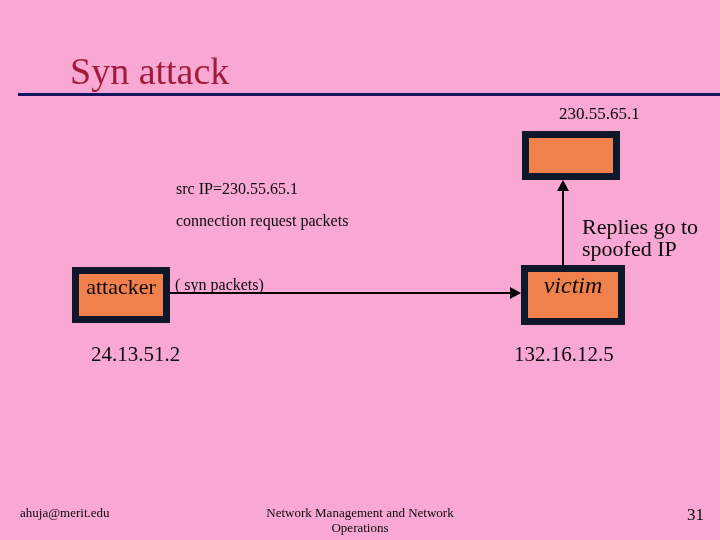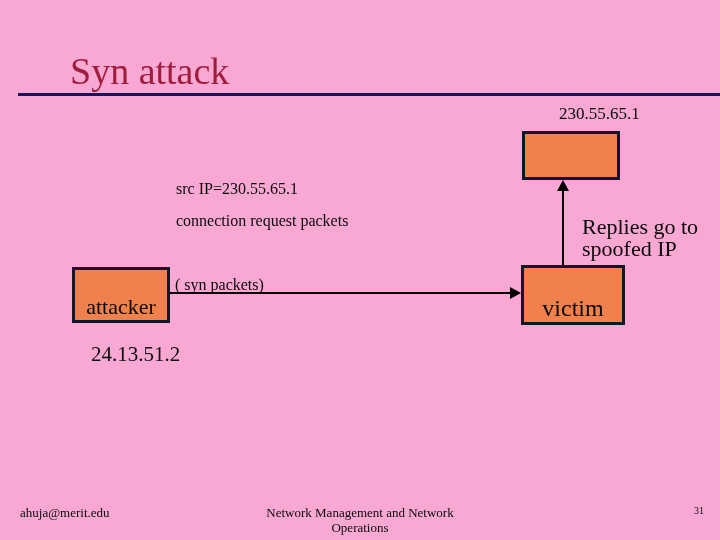--- a/index.html
+++ b/index.html
@@ -24,27 +24,27 @@
     background:var(--rule,#14145E);
   }
 
   .toplabel{
     position:absolute;left:523px;top:104px;
     font-size:17px;white-space:nowrap;margin-left:36px;
   }
   .box{
     position:absolute;
     background:var(--box_fill,#F0814C);
-    border:3px solid #0f172a;
+    border:7px solid #0f172a;
     box-sizing:border-box;
-    display:flex;align-items:flex-end;justify-content:center;
+    display:flex;align-items:flex-start;justify-content:center;
   }
   .box-spoofed{left:522px;top:131px;width:98px;height:49px;}
   .box-attacker{left:72px;top:267px;width:98px;height:56px;font-size:22px;}
-  .box-victim{left:521px;top:265px;width:104px;height:60px;font-size:24px;}
+  .box-victim{left:521px;top:265px;width:104px;height:60px;font-size:24px;font-style:italic;}
 
   .packet-lines{position:absolute;left:176px;top:173px;font-size:16px;line-height:32px;white-space:nowrap;}
   .packet-lines div{height:32px;}
 
   .replies{position:absolute;left:582px;top:216px;font-size:22px;line-height:22px;white-space:nowrap;}
 
   .syn-label{position:absolute;left:175px;top:276px;font-size:16px;white-space:nowrap;}
 
   .ip-attacker{position:absolute;left:67px;top:342px;font-size:21px;white-space:nowrap;margin-left:24px;}
   .ip-victim{position:absolute;left:514px;top:342px;font-size:21px;white-space:nowrap;}
@@ -59,21 +59,21 @@
   
   .v-arrow-shaft{position:absolute;left:562px;top:189px;width:2px;height:76px;background:#000;}
   .v-arrow-head{
     position:absolute;left:557px;top:180px;width:0;height:0;
     border-left:6px solid transparent;border-right:6px solid transparent;
     border-bottom:11px solid #000;
   }
 
   .footer-left{position:absolute;left:20px;top:505px;font-size:13px;white-space:nowrap;}
   .footer-center{position:absolute;left:160px;top:505px;width:400px;text-align:center;font-size:13px;line-height:15px;}
-  .footer-right{position:absolute;right:16px;top:505px;font-size:10px;white-space:nowrap;}
+  .footer-right{position:absolute;right:16px;top:505px;font-size:17px;white-space:nowrap;}
 </style>
 </head>
 <body>
 
 <div class="slide">
 
   <div class="title">Syn attack</div>
   <div class="title-rule"></div>
 
   <div class="toplabel">230.55.65.1</div>
@@ -99,20 +99,21 @@
   <div class="h-arrow-head"></div>
 
   <div class="box box-victim">
     <span>victim</span>
   </div>
 
   <div class="v-arrow-shaft"></div>
   <div class="v-arrow-head"></div>
 
   <div class="ip-attacker">24.13.51.2</div>
+  <div class="ip-victim">132.16.12.5</div>
 
   <div class="footer-left">ahuja@merit.edu</div>
   <div class="footer-center">
     <div>Network Management and Network</div>
     <div>Operations</div>
   </div>
   <div class="footer-right">31</div>
 
 </div>
 

